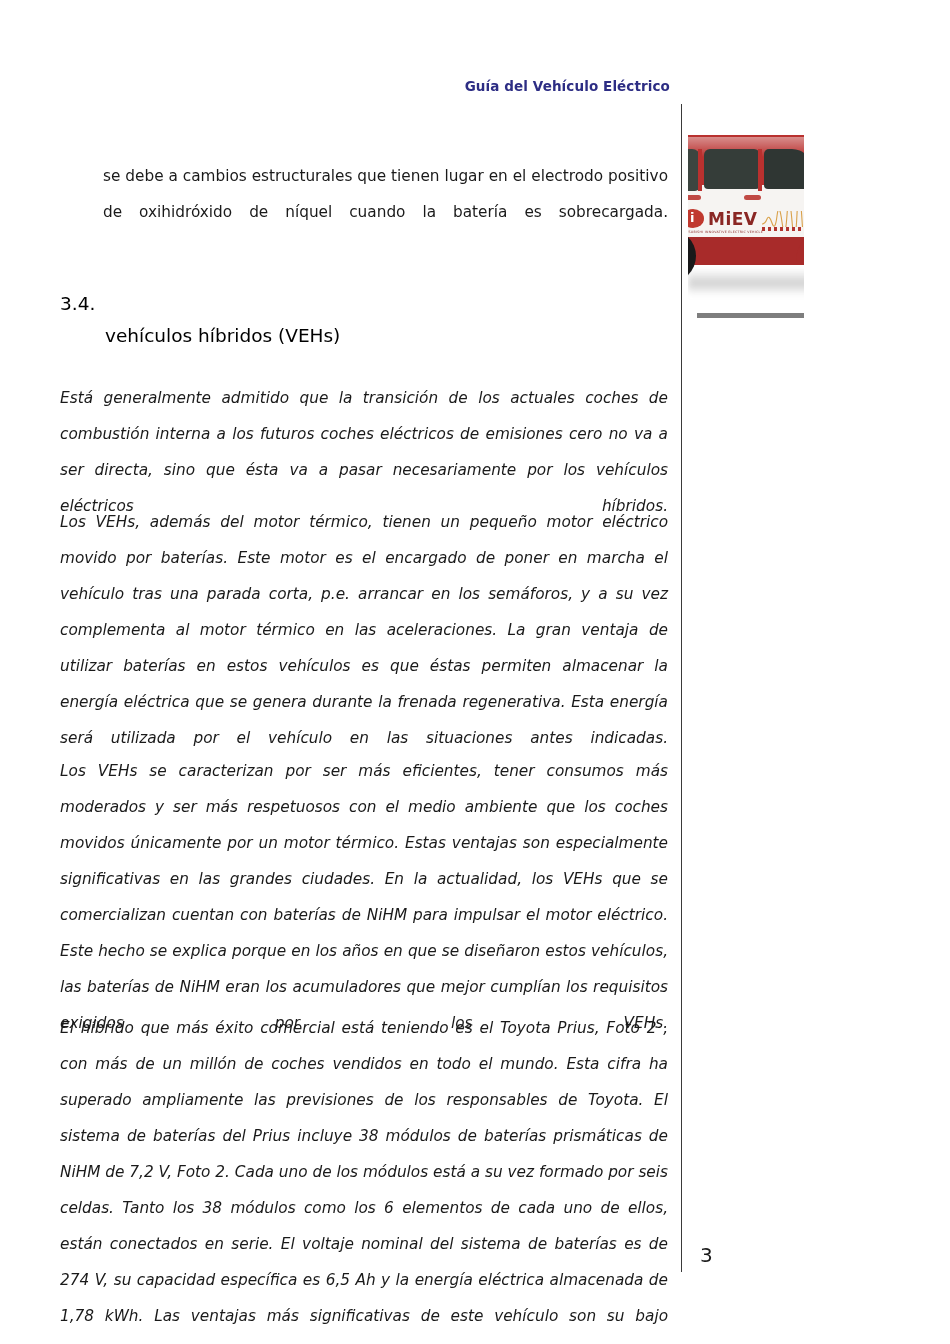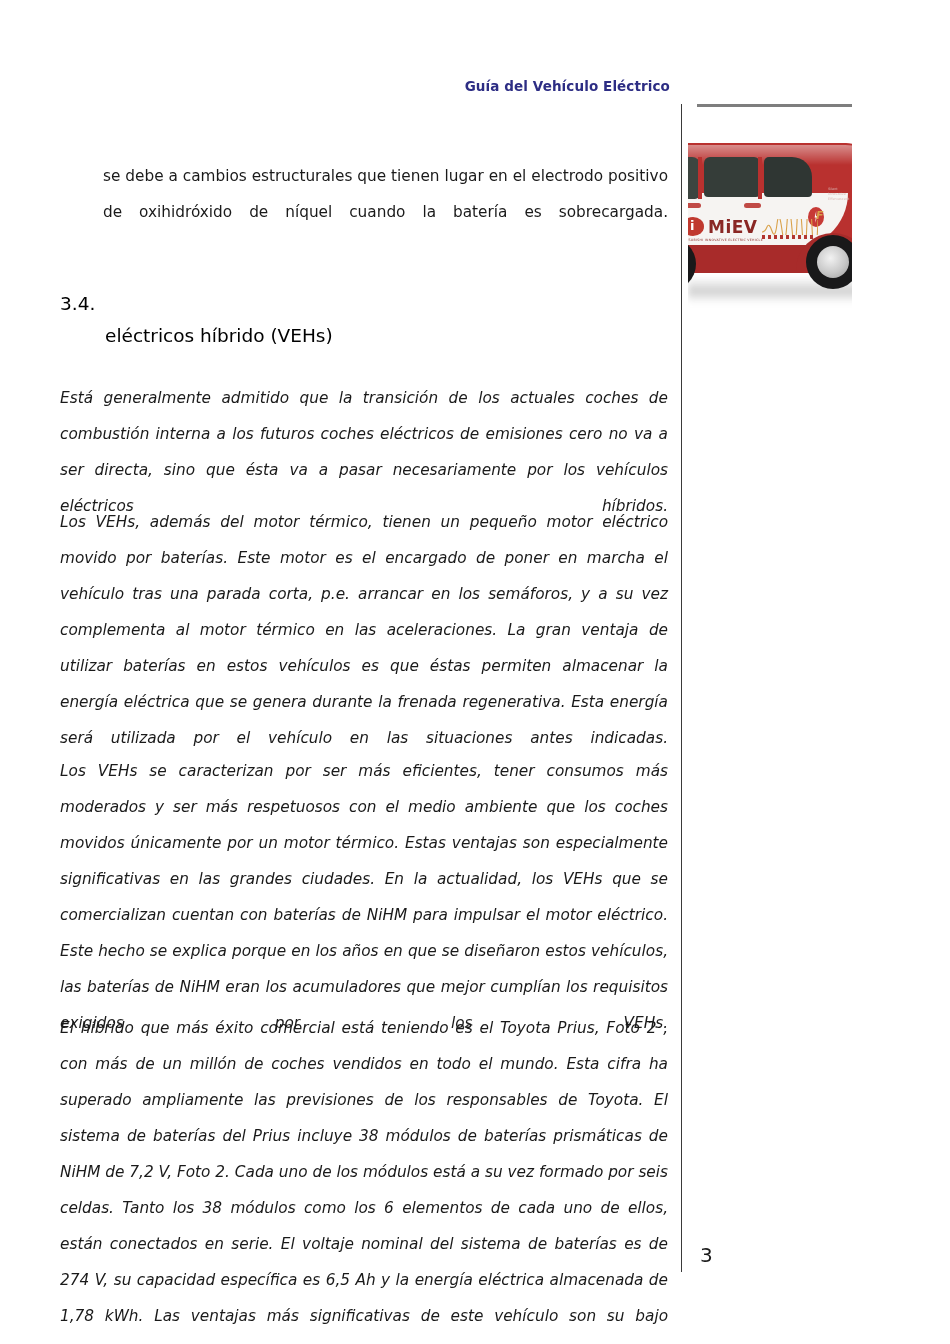--- a/index.html
+++ b/index.html
@@ -9,21 +9,20 @@
   }
   body {
     font-family: "DejaVu Sans", sans-serif;
   }
   .page {
     position: relative;
     width: 804px;
     height: 1344px;
     background: #ffffff;
     overflow: hidden;
-    padding-left: 48px;
   }
 
   
   .running-header {
     position: absolute;
     left: 0;
     top: 78px;
     width: 670px;
     text-align: right;
     font-family: "DejaVu Sans", sans-serif;
@@ -56,21 +55,21 @@
     position: absolute;
     left: 9px;
     top: 9px;
     width: 222px;
     height: 214px;
     background: #7e7e7e;
   }
   .photo {
     position: absolute;
     left: 0;
-    top: 12px;
+    top: 4px;
     width: 222px;
     height: 214px;
     background: #ffffff;
     overflow: hidden;
   }
 
   
   .car-stage { position: absolute; inset: 0; }
   .car-ground {
     position: absolute;
@@ -388,21 +387,21 @@
   </div>
 
   <div class="content">
 
     <div class="para indented j" style="top:142px;">se debe a cambios estructurales que tienen lugar en el electrodo positivo de oxihidróxido de níquel cuando la batería es sobrecargada.</div>
 
     <div class="section-heading">
       <div class="sh-line1">
         <span class="num">3.4.</span>
       </div>
-      <div class="sh-line2">eléctricos híbrido (VEHs)</div>
+      <div class="sh-line2">vehículos híbridos (VEHs)</div>
     </div>
 
     <div class="para full j" style="top:364px;">Está generalmente admitido que la transición de los actuales coches de combustión interna a los futuros coches eléctricos de emisiones cero no va a ser directa, sino que ésta va a pasar necesariamente por los vehículos eléctricos híbridos.</div>
 
     <div class="para full j" style="top:488px;">Los VEHs, además del motor térmico, tienen un pequeño motor eléctrico movido por baterías. Este motor es el encargado de poner en marcha el vehículo tras una parada corta, p.e. arrancar en los semáforos, y a su vez complementa al motor térmico en las aceleraciones. La gran ventaja de utilizar baterías en estos vehículos es que éstas permiten almacenar la energía eléctrica que se genera durante la frenada regenerativa. Esta energía será utilizada por el vehículo en las situaciones antes indicadas.</div>
 
     <div class="para full j" style="top:737px;">Los VEHs se caracterizan por ser más eficientes, tener consumos más moderados y ser más respetuosos con el medio ambiente que los coches movidos únicamente por un motor térmico. Estas ventajas son especialmente significativas en las grandes ciudades. En la actualidad, los VEHs que se comercializan cuentan con baterías de NiHM para impulsar el motor eléctrico. Este hecho se explica porque en los años en que se diseñaron estos vehículos, las baterías de NiHM eran los acumuladores que mejor cumplían los requisitos exigidos por los VEHs.</div>
 
     <div class="para full j" style="top:994px;">El híbrido que más éxito comercial está teniendo es el Toyota Prius, Foto 2  , con más de un millón de coches vendidos en todo el mundo. Esta cifra ha superado ampliamente las previsiones de los responsables de Toyota. El sistema de baterías del Prius incluye 38 módulos de baterías prismáticas de NiHM de 7,2 V, Foto 2.   Cada uno de los módulos está a su vez formado por seis celdas. Tanto los 38 módulos como los 6 elementos de cada uno de ellos, están conectados en serie. El voltaje nominal del sistema de baterías es de 274 V, su capacidad específica es 6,5 Ah y la energía eléctrica almacenada de 1,78 kWh. Las ventajas más significativas de este vehículo son su bajo consumo</div>
 

